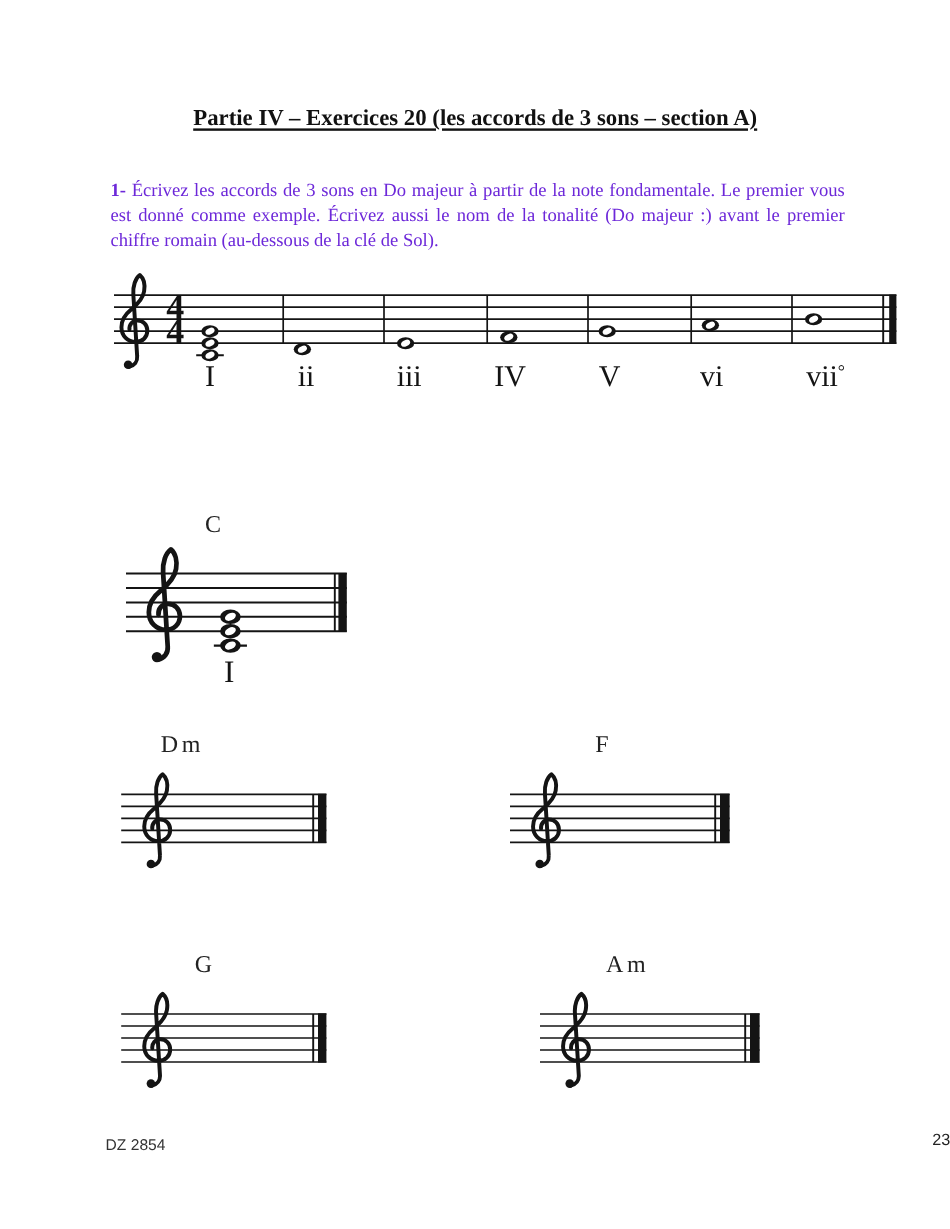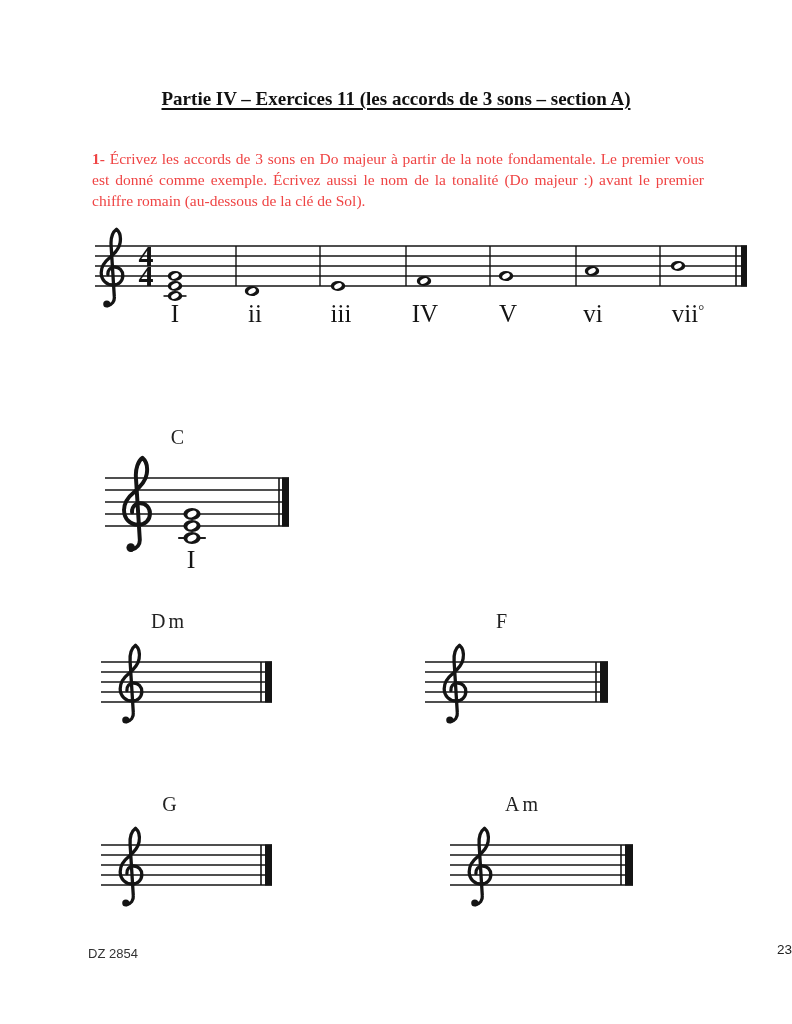--- a/index.html
+++ b/index.html
@@ -7,57 +7,57 @@
     position:relative;width:792px;height:1024px;background:#ffffff;
     font-family:"Liberation Serif","DejaVu Serif",serif;color:#1b1b1b;overflow:hidden;
   }
   .title{
     position:absolute;top:88px;left:0;width:100%;text-align:center;
     font-size:19px;font-weight:bold;text-decoration:underline;
     text-decoration-thickness:2px;text-underline-offset:3px;color:#111;
   }
   .para{
     position:absolute;left:92px;width:612px;text-align:justify;
-    font-size:15.5px;line-height:21px;color:#ef4444;
+    font-size:15.5px;line-height:21px;color:#6d28d9;
   }
   .para .num{font-weight:bold;}
   #p1{top:132px;}
   #p2{top:368px;}
   .staff-svg{position:absolute;left:0;}
   #main-staff{position:absolute;left:90px;top:226px;}
   .chord-block{position:absolute;}
   #block-c  {left:100px;top:424px;width:210px;height:182px;}
   #block-dm {left:96px; top:608px;width:195px;height:120px;}
   #block-f  {left:420px;top:608px;width:195px;height:120px;}
   #block-g  {left:96px; top:791px;width:195px;height:120px;}
   #block-am {left:445px;top:791px;width:195px;height:120px;}
   .chord-label{
     position:absolute;top:2px;width:80px;text-align:center;
     font-size:20px;letter-spacing:3px;color:#222;
   }
   #block-c  .chord-label{left:39px;}
-  #block-dm .chord-label{left:33px;}
+  #block-dm .chord-label{left:16px;}
   #block-f  .chord-label{left:43px;}
   #block-g  .chord-label{left:35px;}
   #block-am .chord-label{left:38px;}
   .footer-left{
     position:absolute;left:88px;top:946px;
     font-family:"Liberation Sans","DejaVu Sans",sans-serif;font-size:13px;color:#333;
   }
   .footer-page{
     position:absolute;left:0;top:942px;width:100%;text-align:right;
     font-family:"Liberation Sans","DejaVu Sans",sans-serif;font-size:13.5px;color:#222;
   }
 </style>
 </head>
 <body>
 
 <div id="page">
 
-  <div class="title">Partie IV – Exercices 11 (les accords de 3 sons – section A)</div>
+  <div class="title">Partie IV – Exercices 20 (les accords de 3 sons – section A)</div>
 
   <p class="para" id="p1"><span class="num">1-</span>
     <span>Écrivez les accords de 3 sons en Do majeur à partir de la note fondamentale. Le premier vous est donné comme exemple. Écrivez aussi le nom de la tonalité (Do majeur :) avant le premier chiffre romain (au-dessous de la clé de Sol).</span></p>
 
   <svg id="main-staff" width="668" height="118" viewBox="0 0 668 118">
       <line x1="5" y1="20" x2="657" y2="20" stroke="#141414" stroke-width="1.40"></line>
       <line x1="5" y1="30" x2="657" y2="30" stroke="#141414" stroke-width="1.40"></line>
       <line x1="5" y1="40" x2="657" y2="40" stroke="#141414" stroke-width="1.40"></line>
       <line x1="5" y1="50" x2="657" y2="50" stroke="#141414" stroke-width="1.40"></line>
       <line x1="5" y1="60" x2="657" y2="60" stroke="#141414" stroke-width="1.40"></line>

